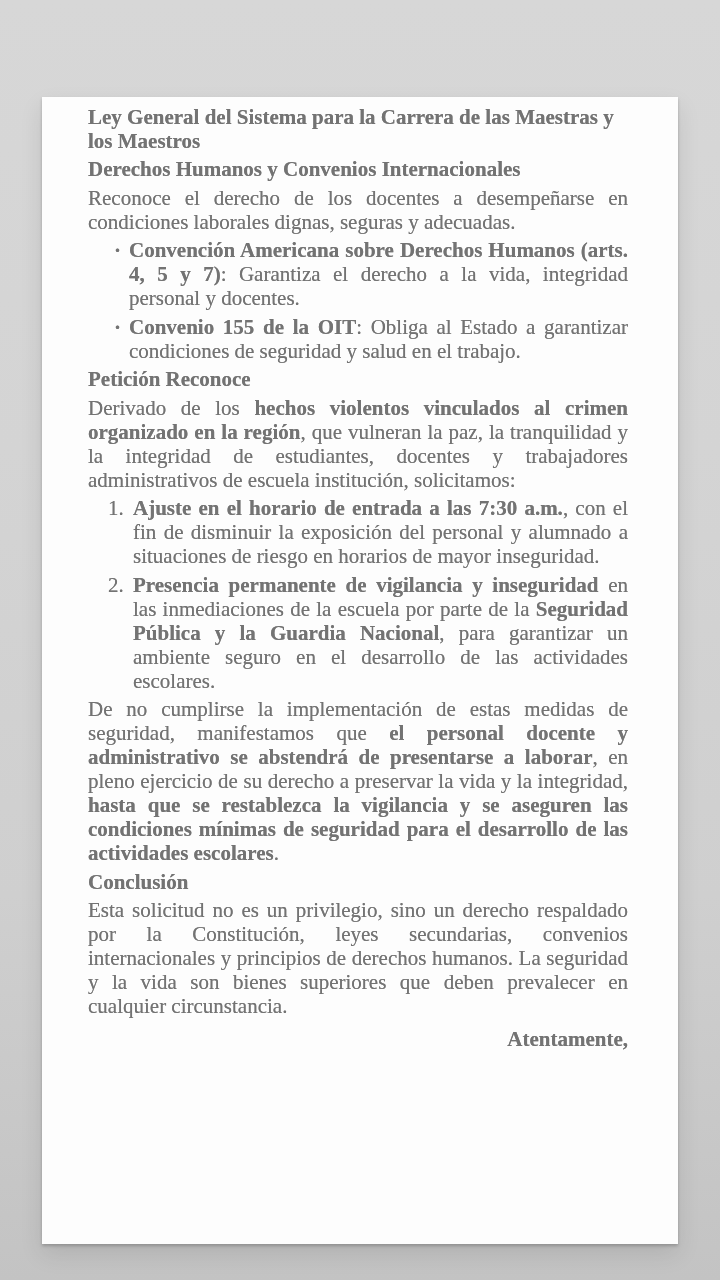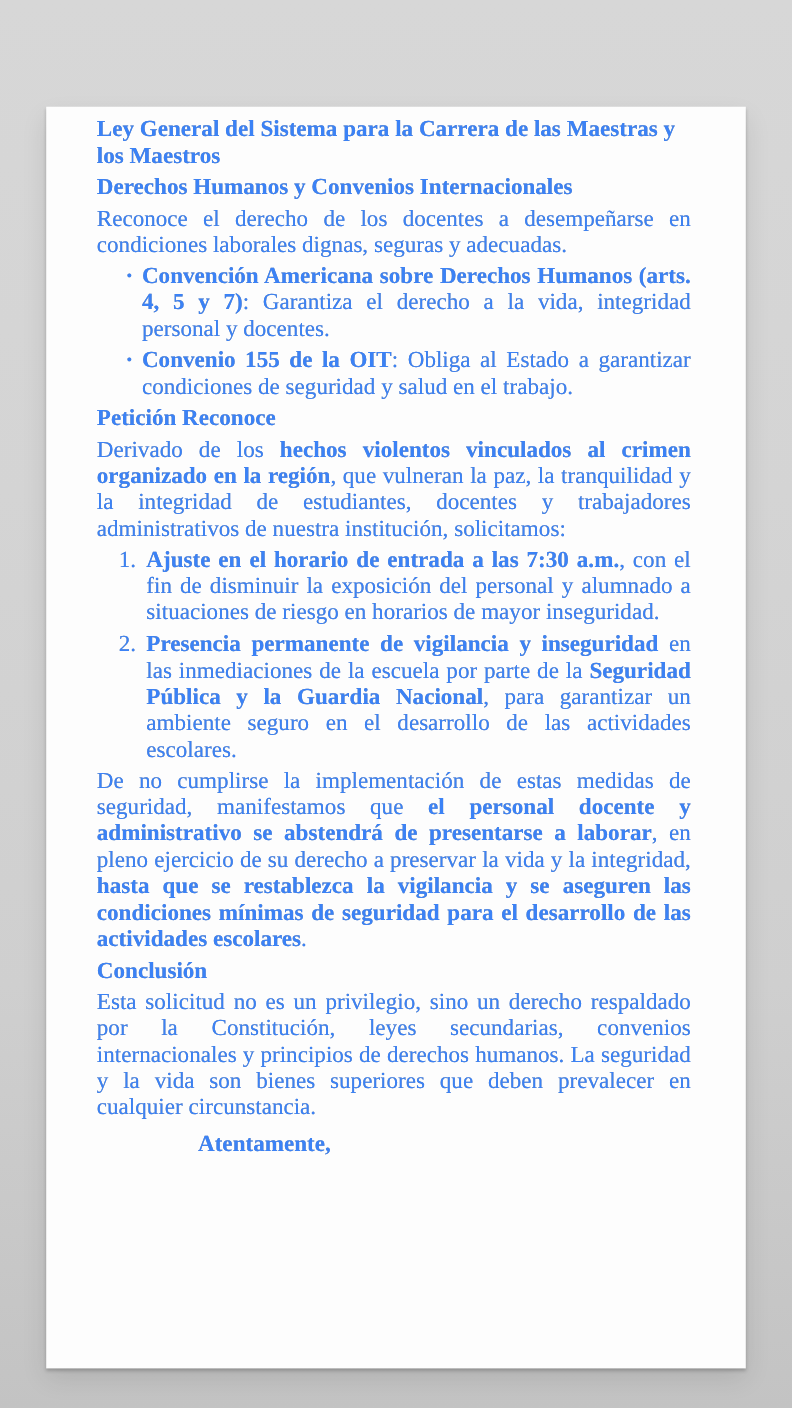--- a/index.html
+++ b/index.html
@@ -21,38 +21,38 @@
     width: 636px;
     height: 1147px;
     background: #fdfdfd;
     box-shadow: 0 2px 3px rgba(0,0,0,0.20), 0 10px 22px rgba(0,0,0,0.10);
   }
   .doc {
     position: absolute;
     left: 46px;
     top: 3px;
     width: 540px;
-    color: #3b82f6;
+    color: #737373;
     font-size: 21px;
     line-height: 24px;
     text-shadow: 0 0 0.5px rgba(20,20,20,0.45);
   }
   .block { margin: 4.5px 0; }
   .block .content { display: block; }
   .heading { font-weight: bold; text-align: left; }
   .paragraph { text-align: justify; }
   .bullet, .numbered { position: relative; text-align: justify; }
   .bullet .content   { padding-left: 41px; }
   .numbered .content { padding-left: 45px; }
   .marker { position: absolute; top: 0; }
   .bullet .marker   { left: 26px; font-weight: bold; }
   .numbered .marker { left: 20px; font-weight: normal; }
   .closing {
     font-weight: bold;
-    text-align: left;
+    text-align: right;
     padding-left: 92px;
     margin-top: 9px;
   }
   .signature {
     margin-top: 14px;
     text-align: center;
     line-height: 24.5px;
   }
   .sig-line {
     width: 356px;
@@ -81,21 +81,21 @@
           <span class="content"><b>Convención Americana sobre Derechos Humanos (arts. 4, 5 y 7)</b><span>: Garantiza el derecho a la vida, integridad personal y docentes.</span></span>
         </div>
         <div class="block bullet">
           <span class="marker">·</span>
           <span class="content"><b>Convenio 155 de la OIT</b><span>: Obliga al Estado a garantizar condiciones de seguridad y salud en el trabajo.</span></span>
         </div>
         <div class="block heading">
           <span class="content"><b>Petición Reconoce</b></span>
         </div>
         <div class="block paragraph">
-          <span class="content"><span>Derivado de los </span><b>hechos violentos vinculados al crimen organizado en la región</b><span>, que vulneran la paz, la tranquilidad y la integridad de estudiantes, docentes y trabajadores administrativos de nuestra institución, solicitamos:</span></span>
+          <span class="content"><span>Derivado de los </span><b>hechos violentos vinculados al crimen organizado en la región</b><span>, que vulneran la paz, la tranquilidad y la integridad de estudiantes, docentes y trabajadores administrativos de escuela institución, solicitamos:</span></span>
         </div>
         <div class="block numbered">
           <span class="marker">1.</span>
           <span class="content"><b>Ajuste en el horario de entrada a las 7:30 a.m.</b><span>, con el fin de disminuir la exposición del personal y alumnado a situaciones de riesgo en horarios de mayor inseguridad.</span></span>
         </div>
         <div class="block numbered">
           <span class="marker">2.</span>
           <span class="content"><b>Presencia permanente de vigilancia y inseguridad</b><span> en las inmediaciones de la escuela por parte de la </span><b>Seguridad Pública y la Guardia Nacional</b><span>, para garantizar un ambiente seguro en el desarrollo de las actividades escolares.</span></span>
         </div>
         <div class="block paragraph">

